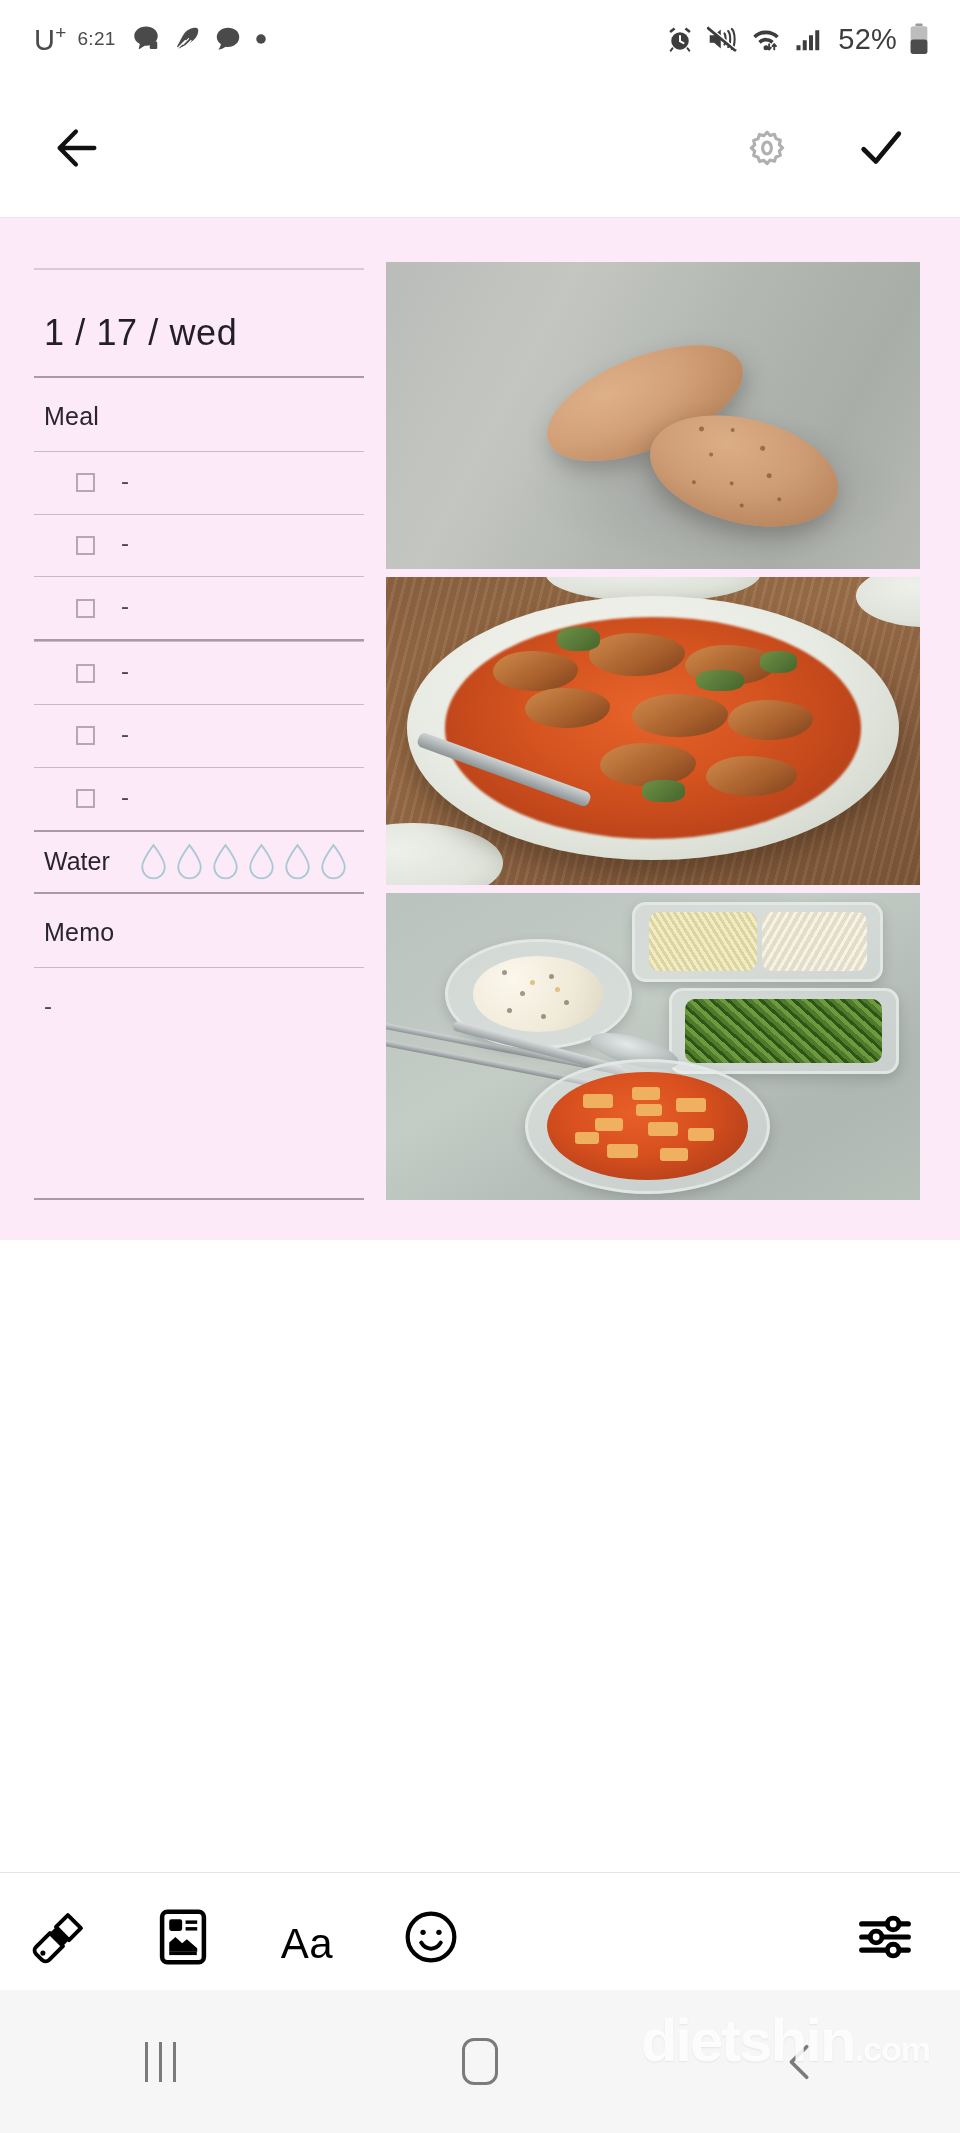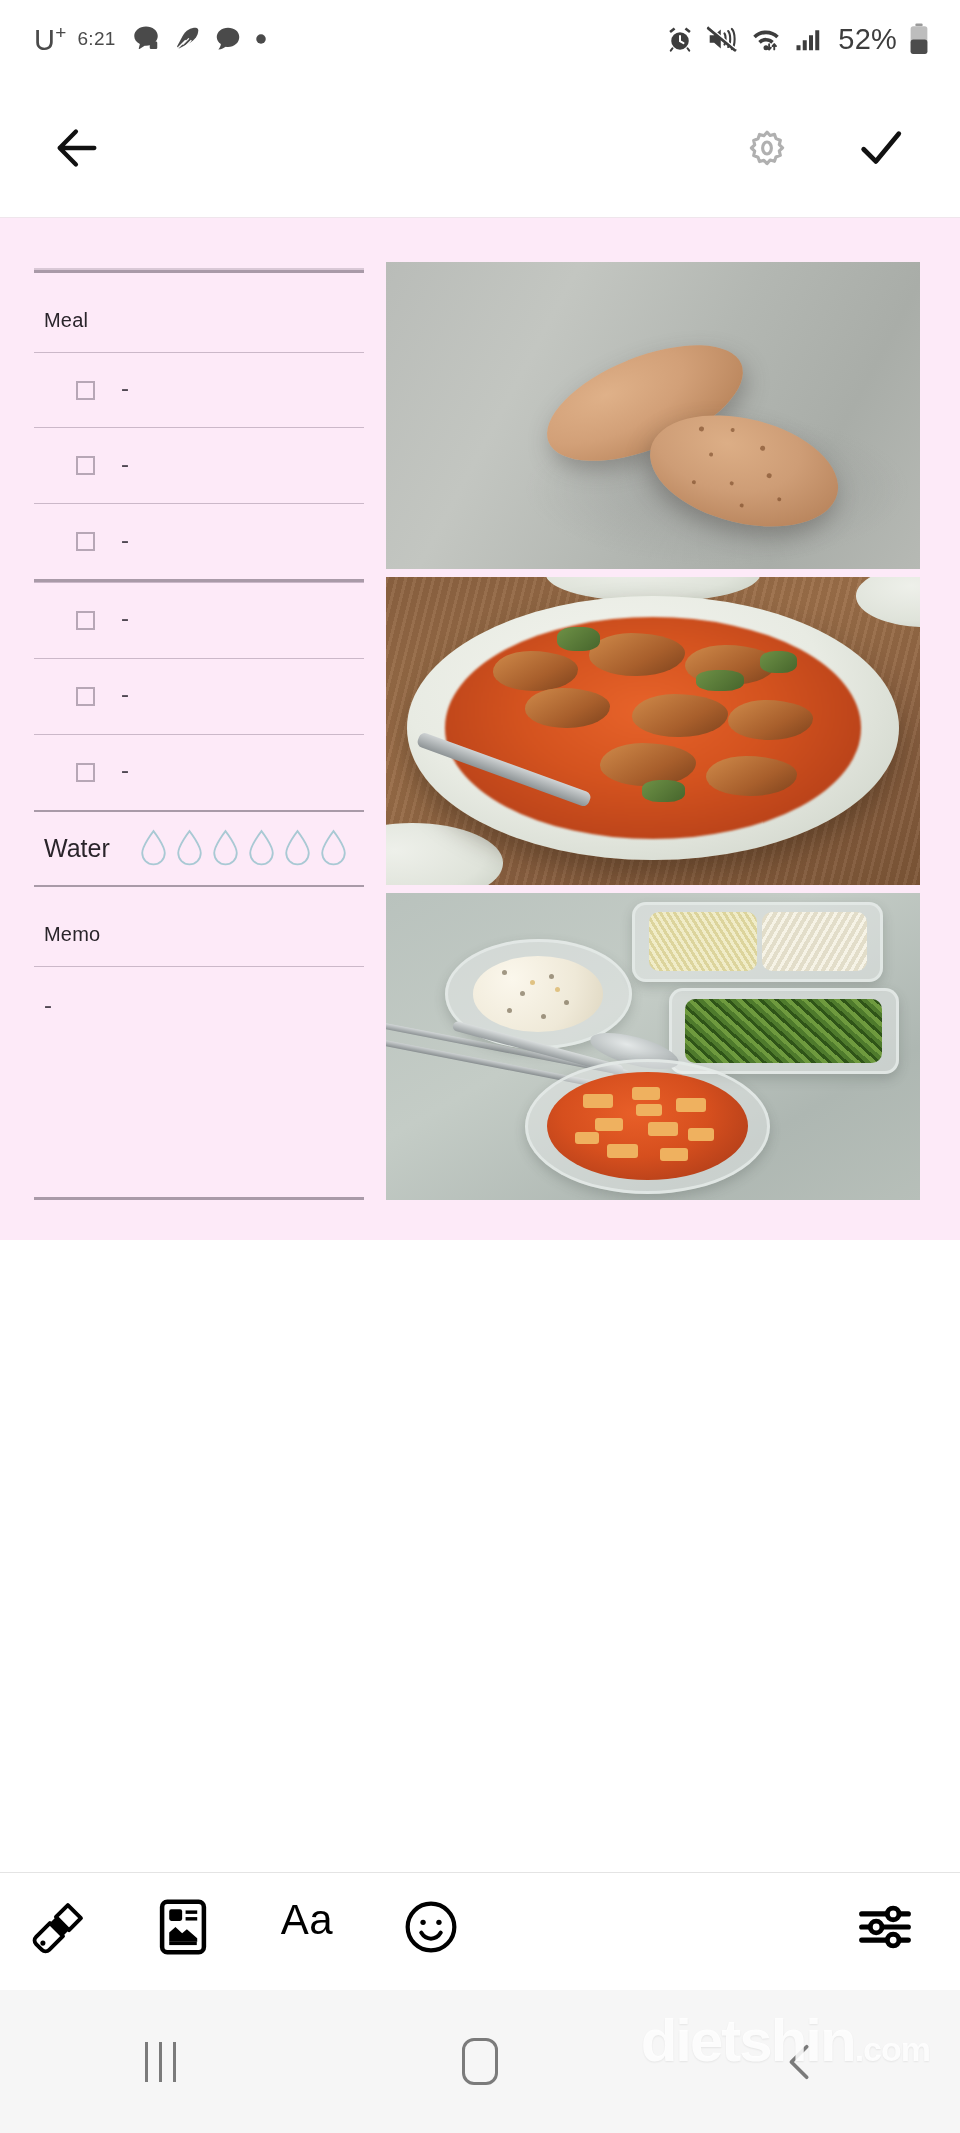--- a/index.html
+++ b/index.html
@@ -118,23 +118,23 @@
   .date-row {
     padding: 42px 0 22px 10px;
   }
   .date-text {
     font-size: 36px;
     color: #231f24;
     letter-spacing: .6px;
   }
 
   .sec-title {
-    font-size: 20px;
+    font-size: 25px;
     color: #2a252b;
-    padding: 36px 0 20px 10px;
+    padding: 24px 0 20px 10px;
     letter-spacing: .2px;
   }
 
   .check-row {
     display: flex;
     align-items: center;
     height: 81px;
     padding-left: 42px;
     gap: 26px;
   }
@@ -384,21 +384,21 @@
     padding: 0 42px 0 26px;
     flex: 0 0 auto;
   }
   .tb-left {
     display: flex;
     align-items: center;
     gap: 58px;
   }
   .tb-btn {
     display: flex;
-    align-items: flex-start;
+    align-items: flex-end;
     justify-content: center;
     width: 66px; height: 66px;
     cursor: pointer;
   }
   .tb-aa {
     font-size: 42px;
     color: #000;
     letter-spacing: .5px;
     line-height: 1;
   }
@@ -538,20 +538,23 @@
       </svg>
     </div>
   </div>
 
   <div class="diary">
 
     <div class="left-col">
 
       <div class="rule-top"></div>
 
+      <div class="date-row">
+        <span class="date-text">1 / 17 / wed</span>
+      </div>
       <div class="rule-thick"></div>
 
       <div class="sec-title">Meal</div>
       <div class="rule-thin"></div>
 
       <div class="check-row">
         <span class="cb"></span>
         <span class="cb-val">-</span>
       </div>
       <div class="rule-thin"></div>

